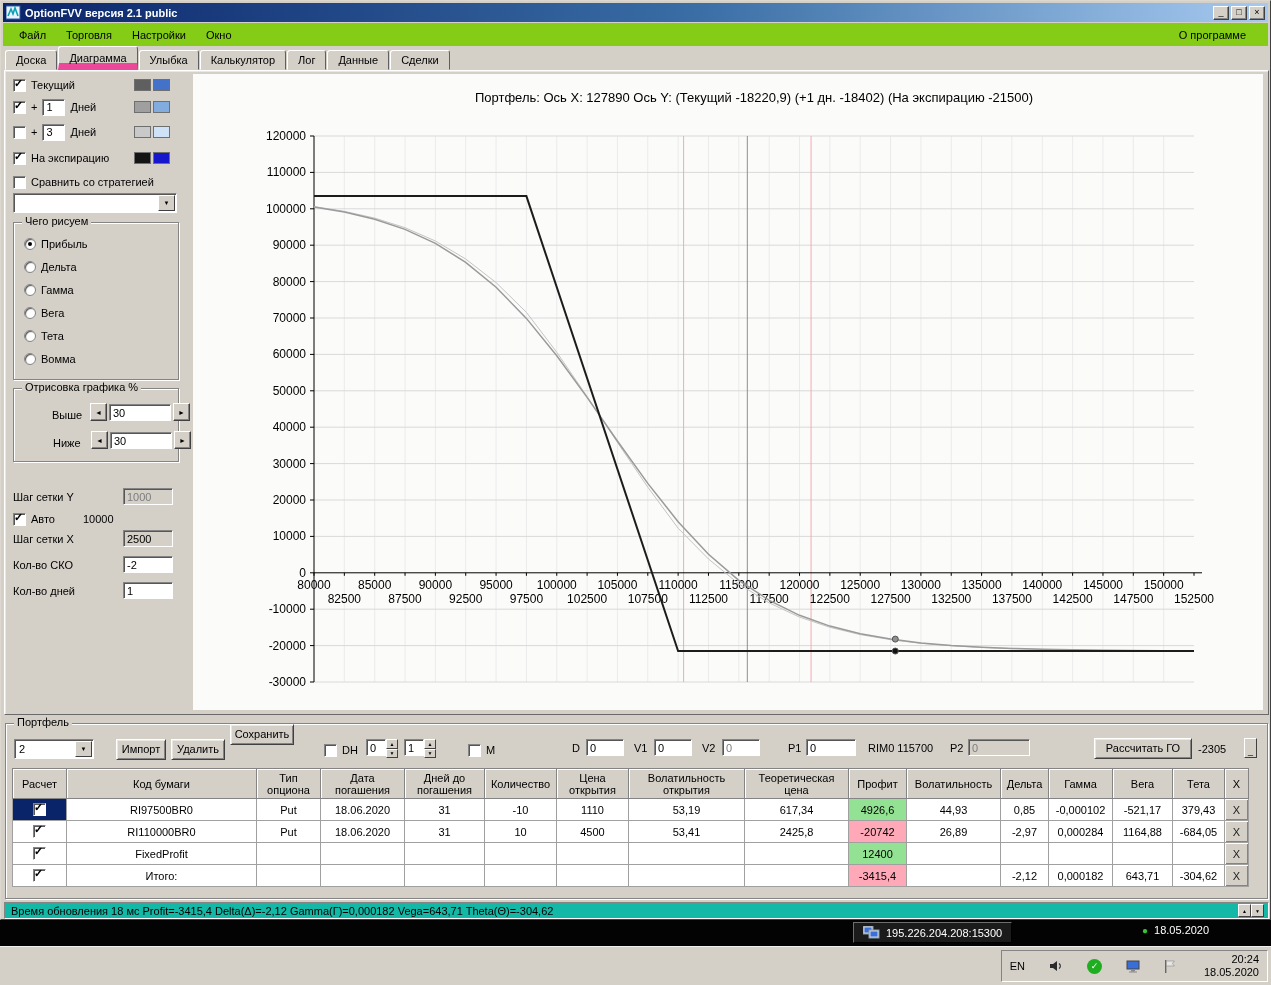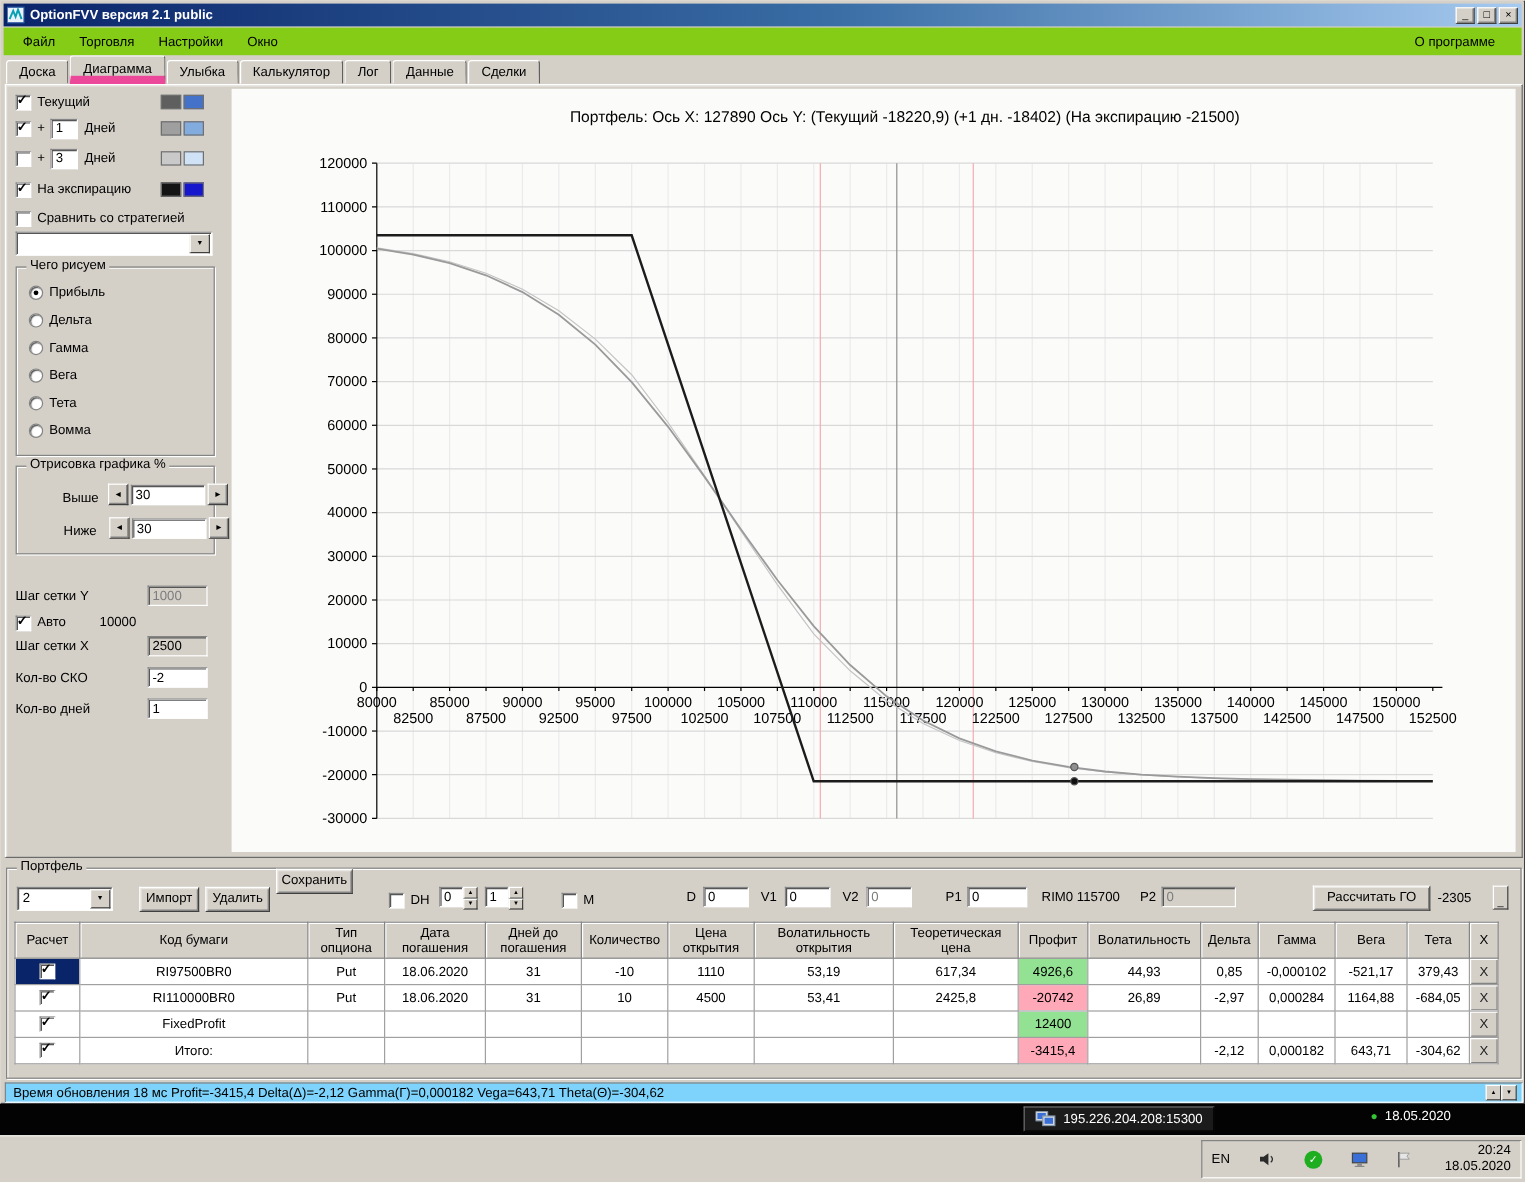--- a/index.html
+++ b/index.html
@@ -86,21 +86,21 @@
   .calc-cell .chk{display:inline-block;vertical-align:middle;}
   .calc-cell.sel{background:#0a246a;}
   .profit-pos{background:#93e293;}
   .profit-neg{background:#ffa8b8;}
   .xbtn{background:#d4d0c8;box-shadow:inset 1px 1px 0 #fff, inset -1px -1px 0 #848484;color:#222;}
 
   .go-value{position:absolute;top:19px;left:1192px;}
   .collapse-btn{position:absolute;top:14px;left:1238px;width:13px;height:20px;font-size:9px;text-align:center;line-height:24px;background:#d4d0c8;border:1px solid;border-color:#fff #404040 #404040 #fff;}
 
   
-  .statusbar{position:absolute;left:3px;top:901px;width:1265px;height:17px;border:1px solid;border-color:#848484 #fff #fff #848484;display:flex;align-items:center;padding:0 6px;background:#7dd3fc;}
+  .statusbar{position:absolute;left:3px;top:901px;width:1265px;height:17px;border:1px solid;border-color:#848484 #fff #fff #848484;display:flex;align-items:center;padding:0 6px;background:#14b8a6;}
   .mini-sc{position:absolute;right:4px;top:1px;display:flex;}
   .mini-sc span{width:13px;height:13px;font-size:5px;display:flex;align-items:center;justify-content:center;background:#d4d0c8;border:1px solid;border-color:#fff #404040 #404040 #fff;}
 
   
   .blackbar{position:absolute;left:0;top:920px;width:1271px;height:26px;background:#030303;}
   .conn-btn{position:absolute;left:853px;top:2px;height:21px;display:flex;align-items:center;gap:6px;padding:0 9px;background:#1b1b1b;border:1px solid;border-color:#6e6e6e #000 #000 #6e6e6e;color:#fff;}
   .conn-date{position:absolute;left:1142px;top:4px;display:flex;align-items:center;gap:6px;color:#fff;}
   .gdot{color:#35c435;font-size:10px;}
 
   

